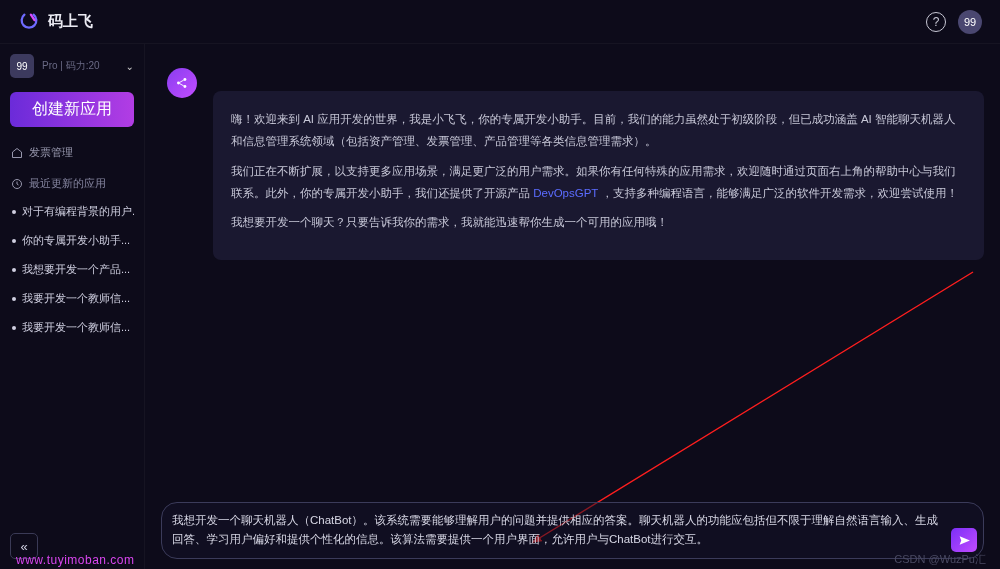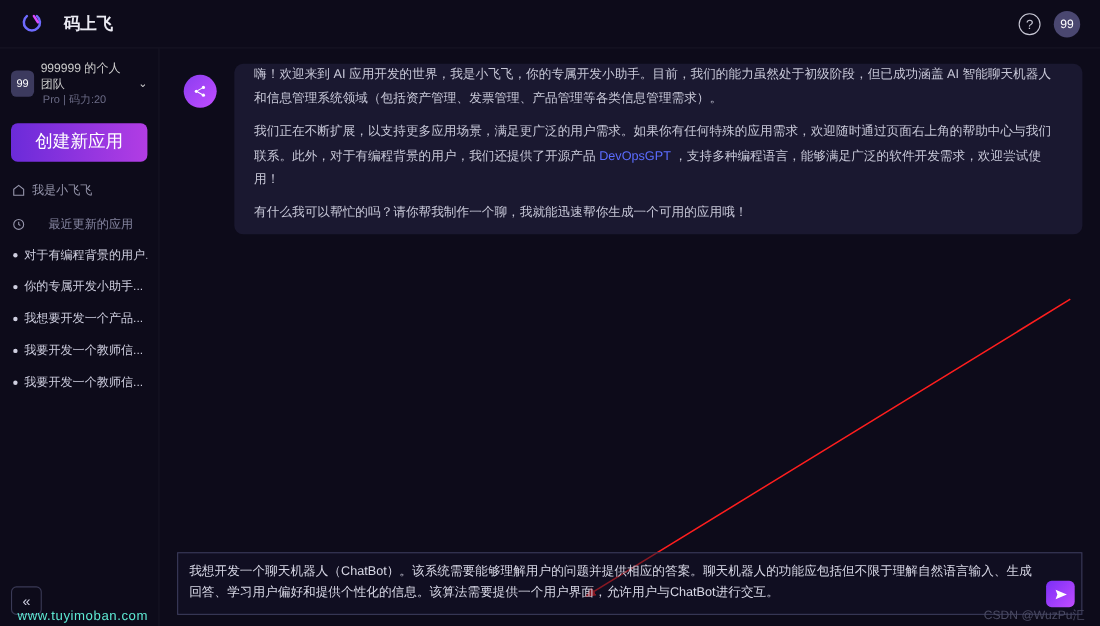--- a/index.html
+++ b/index.html
@@ -14,21 +14,21 @@
       font-size: 12px;
     }
     .topbar {
       height: 44px;
       display: flex;
       align-items: center;
       justify-content: space-between;
       padding: 0 18px;
       border-bottom: 1px solid rgba(255,255,255,0.04);
     }
-    .brand { display: flex; align-items: center; gap: 18px; }
+    .brand { display: flex; align-items: center; gap: 8px; }
     .brand-logo {
       width: 22px; height: 22px;
       display: flex; align-items: center; justify-content: center;
     }
     .brand-name { color: #eaeaf2; font-size: 15px; font-weight: 600; }
     .top-right { display: flex; align-items: center; gap: 12px; }
     .help-icon { width: 20px; height: 20px; border: 1.6px solid #c8c8d5; border-radius: 50%; display:flex; align-items:center; justify-content:center; color:#c8c8d5; font-size:12px; cursor:pointer; }
     .avatar { width: 24px; height: 24px; border-radius: 50%; background: #4a4770; color:#fff; font-size:11px; display:flex; align-items:center; justify-content:center; cursor:pointer; }
 
     .frame {
@@ -52,21 +52,21 @@
       margin-top: 8px;
       width: 100%;
       padding: 7px 0;
       border: none;
       border-radius: 6px;
       background: linear-gradient(90deg,#6b2bd9,#b23de4);
       color:#fff; font-size:16px; cursor:pointer;
     }
     .nav-item { margin-top: 18px; display:flex; align-items:center; gap:6px; color:#9696ac; font-size:11px; cursor:pointer; }
     .nav-glyph { width:13px; height:13px; display:inline-flex; align-items:center; justify-content:center; color:#9696ac; }
-    .section-title { margin-top: 16px; display:flex; align-items:center; gap:21px; color:#8585a0; font-size:11px; }
+    .section-title { margin-top: 16px; display:flex; align-items:center; gap:6px; color:#8585a0; font-size:11px; }
     .app-list { margin-top: 6px; }
     .app-item {
       display:flex; align-items:center; gap:6px;
       color:#cfcfe0; font-size:11px;
       padding: 7px 2px;
       cursor:pointer;
       white-space: nowrap;
       overflow: hidden;
       text-overflow: ellipsis;
     }
@@ -88,34 +88,35 @@
       position:absolute; left:22px; top:24px;
       width:30px; height:30px; border-radius:50%;
       background: linear-gradient(135deg,#8a3df0,#c24dff);
       display:flex; align-items:center; justify-content:center;
       color:#fff; cursor:pointer;
     }
     .welcome {
       margin-left: 52px;
       background: #1a1830;
       border-radius: 8px;
-      padding: 0 18px;
+      padding: 18px 18px;
       color:#c8c8d8;
       font-size:11.5px;
       line-height: 1.9;
+      margin-top: 33px;
     }
     .welcome p { margin-bottom: 8px; }
     .welcome a { color:#5b6cff; text-decoration:none; }
 
     .input-bar {
       margin-top: auto;
       margin-left: 0;
       position:relative;
       border:1px solid #3b3b5a;
-      border-radius:0;
+      border-radius:16px;
       padding: 8px 40px 8px 10px;
       color:#d8d8e6;
       font-size:11.5px;
       line-height:1.7;
       min-height: 34px;
       background: rgba(20,18,40,0.5);
     }
     .send-btn {
       position:absolute; right:6px; bottom:6px;
       width:26px; height:24px; border-radius:5px;
@@ -124,21 +125,21 @@
       color:#fff; cursor:pointer;
     }
 
     .arrow-svg {
       position:absolute; pointer-events:none;
       left: 348px; top: 208px;
     }
 
     .footer-water {
       position:absolute; left:16px; bottom:2px;
-      color:#5eead4; font-size:12px; letter-spacing:0.5px;
+      color:#d946ef; font-size:12px; letter-spacing:0.5px;
     }
     .corner-credit {
       position:absolute; right:14px; bottom:2px;
       color:#4a4a62; font-size:11px;
     }
   </style>
 </head>
 <body>
 
 <div class="topbar">
@@ -155,35 +156,34 @@
     <span class="help-icon">?</span>
     <span class="avatar">99</span>
   </div>
 </div>
 
 <div class="frame">
   <aside class="sidebar">
     <div class="team-row">
       <span class="team-badge">99</span>
       <div style="display:flex;flex-direction:column;overflow:hidden">
-        <span class="team-name">999999 的个人团队</span>
         <span class="team-meta">Pro  |  码力:20</span>
       </div>
       <span class="chev">⌄</span>
     </div>
 
     <button class="new-btn">创建新应用</button>
 
     <div class="nav-item">
       <span class="nav-glyph">
         <svg width="12" height="12" viewBox="0 0 24 24" fill="none" stroke="currentColor" stroke-width="2">
             <path d="M3 10 L12 3 L21 10 V21 H3 Z"></path>
           </svg>
       </span>
-      <span>我是小飞飞</span>
+      <span>发票管理</span>
     </div>
 
     <div class="section-title">
       <span class="nav-glyph">
         <svg width="12" height="12" viewBox="0 0 24 24" fill="none" stroke="currentColor" stroke-width="2">
             <circle cx="12" cy="12" r="9"></circle>
             <path d="M12 7v5l3 2"></path>
           </svg>
       </span>
       <span>最近更新的应用</span>
@@ -223,25 +223,25 @@
           <circle cx="6" cy="12" r="2.5"></circle>
           <circle cx="17" cy="6" r="2.5"></circle>
           <circle cx="17" cy="18" r="2.5"></circle>
           <path d="M8 11 L15 7 M8 13 L15 17" stroke="#fff" stroke-width="1.6"></path>
         </svg>
     </div>
 
     <div class="welcome">
       <p>嗨！欢迎来到 AI 应用开发的世界，我是小飞飞，你的专属开发小助手。目前，我们的能力虽然处于初级阶段，但已成功涵盖 AI 智能聊天机器人和信息管理系统领域（包括资产管理、发票管理、产品管理等各类信息管理需求）。</p>
       <p>
-        <span>我们正在不断扩展，以支持更多应用场景，满足更广泛的用户需求。如果你有任何特殊的应用需求，欢迎随时通过页面右上角的帮助中心与我们联系。此外，对于有编程背景的用户，我们还提供了开源产品 </span>
+        <span>我们正在不断扩展，以支持更多应用场景，满足更广泛的用户需求。如果你有任何特殊的应用需求，欢迎随时通过页面右上角的帮助中心与我们联系。此外，你的专属开发小助手，我们还提供了开源产品 </span>
         <a href="#">DevOpsGPT</a>
         <span>，支持多种编程语言，能够满足广泛的软件开发需求，欢迎尝试使用！</span>
       </p>
-      <p>有什么我可以帮忙的吗？请你帮我制作一个聊，我就能迅速帮你生成一个可用的应用哦！</p>
+      <p>我想要开发一个聊天？只要告诉我你的需求，我就能迅速帮你生成一个可用的应用哦！</p>
     </div>
 
     <svg class="arrow-svg" width="500" height="320">
       <defs>
           <marker id="ah" markerWidth="8" markerHeight="8" refX="6" refY="3" orient="auto">
             <path d="M0,0 L7,3 L0,6 Z" fill="#ff1e1e"></path>
           </marker>
         </defs>
       <line x1="480" y1="20" x2="40" y2="290" stroke="#ff1e1e" stroke-width="1.4" marker-end="url(#ah)"></line>
     </svg>

